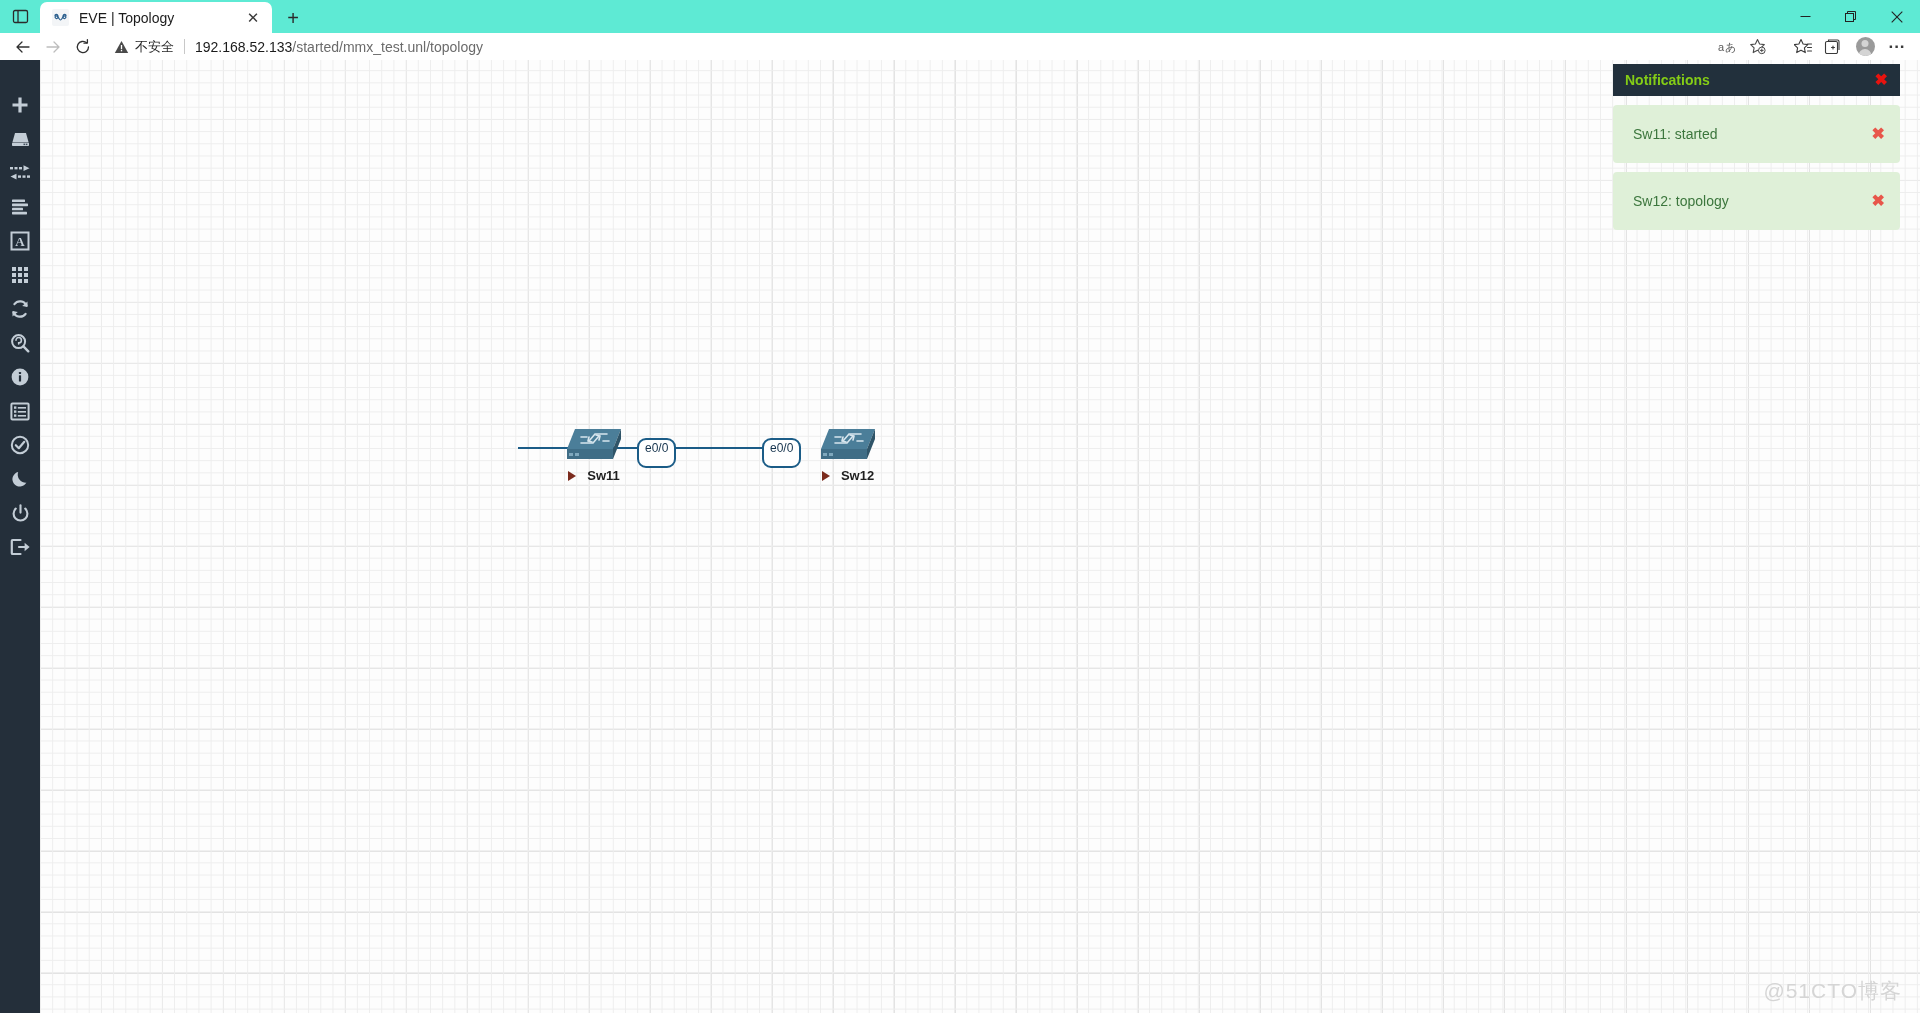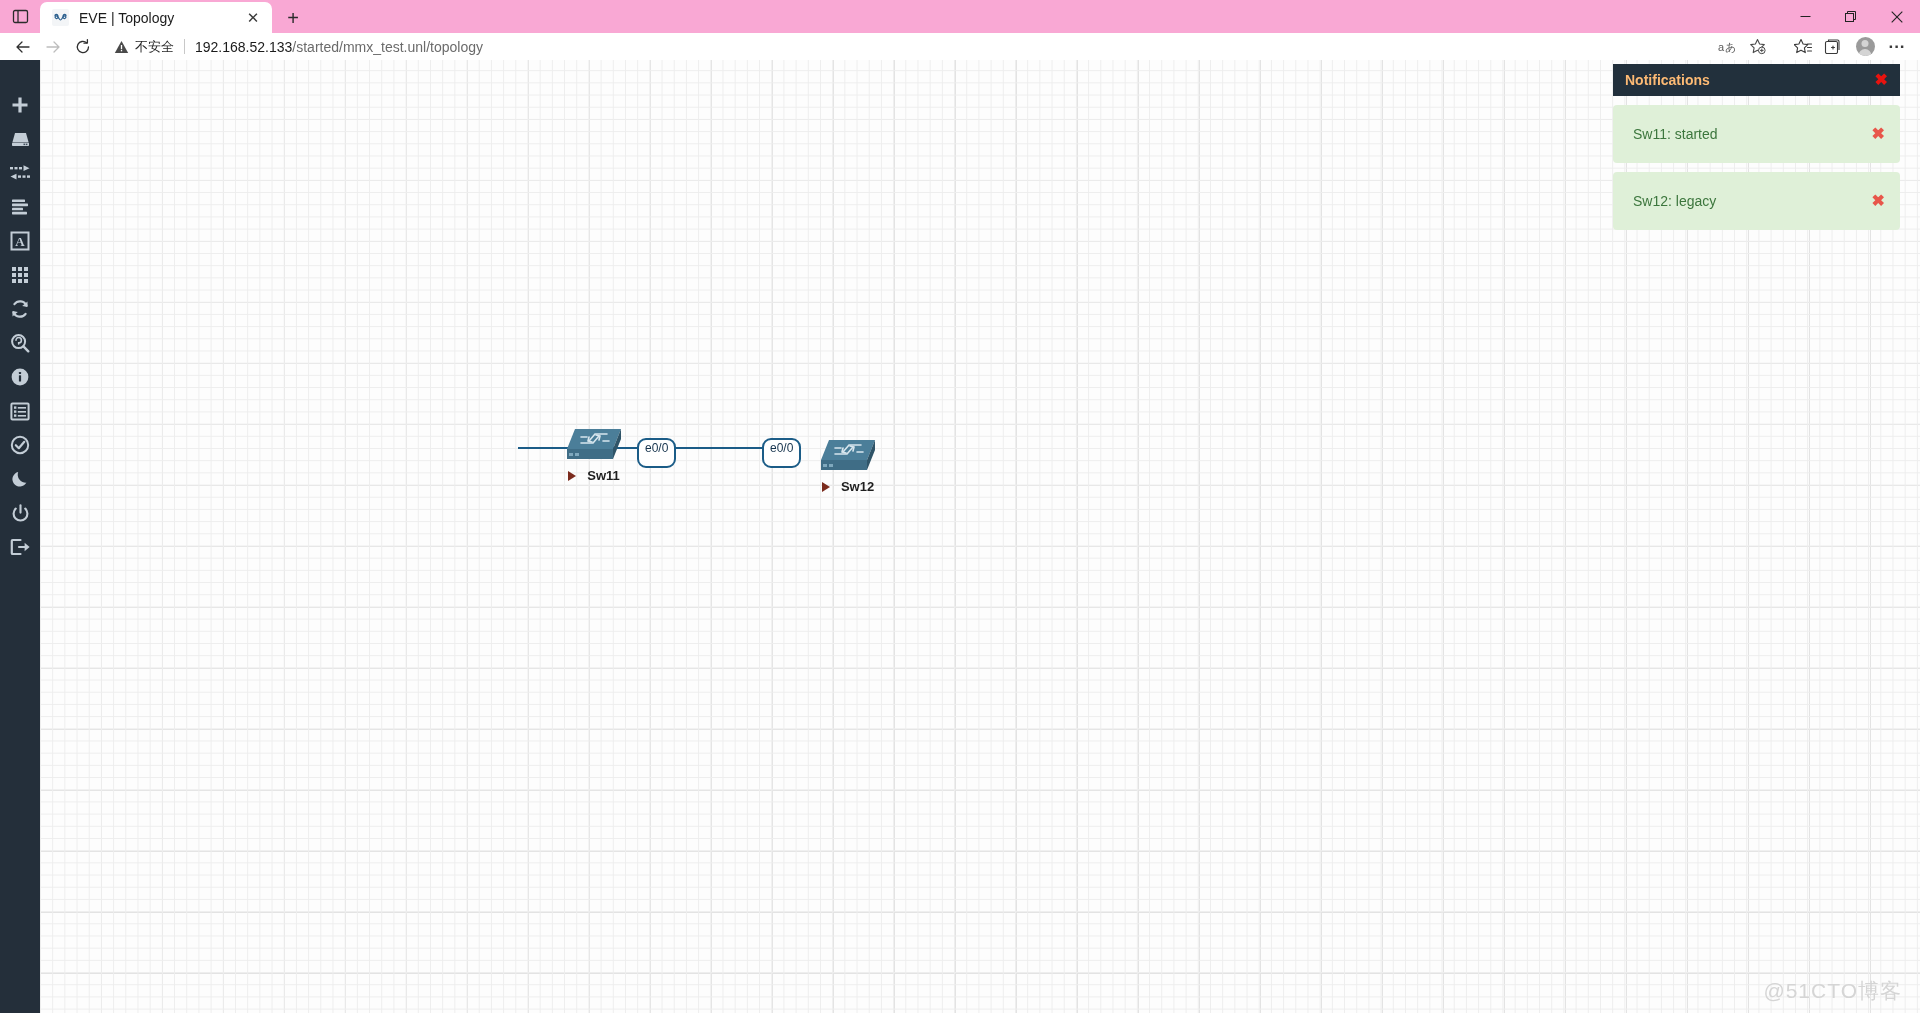--- a/index.html
+++ b/index.html
@@ -8,21 +8,21 @@
     font-family: "Liberation Sans", sans-serif;
     overflow: hidden;
     background: #ffffff;
   }
 
   
   .browser { width: 1920px; height: 1013px; position: relative; }
 
   .titlebar {
     height: 33px;
-    background: #f9a8d4;
+    background: #5eead4;
     display: flex;
     align-items: flex-end;
     position: relative;
   }
   .tb-left-icon {
     width: 40px; height: 33px;
     display: flex; align-items: center; justify-content: center;
   }
   .tb-left-icon svg { display: block; }
 
@@ -229,21 +229,21 @@
     width: 287px;
   }
   .notif-header {
     height: 32px;
     background: #22303c;
     display: flex;
     align-items: center;
     padding: 0 12px;
   }
   .notif-header-title {
-    color: #fdba74;
+    color: #84cc16;
     font-size: 14px;
     font-weight: bold;
     flex: 1 1 auto;
   }
   .notif-header-close {
     color: #e8130f;
     font-size: 16px;
     font-weight: bold;
     line-height: 1;
   }
@@ -410,21 +410,21 @@
             </g>
             <rect x="6" y="28" width="4" height="3" fill="#7fa8bd"></rect>
             <rect x="12" y="28" width="4" height="3" fill="#7fa8bd"></rect>
           </svg>
           <div class="node-label">
             <span class="play-tri"></span>
             <span>Sw11</span>
           </div>
         </div>
 
-        <div class="node" style="left:770px; top:376px;text-align:center;">
+        <div class="node" style="left:770px; top:365px;text-align:center;">
           <svg class="node-icon" viewBox="0 0 62 42">
             <polygon points="12,4 58,4 50,24 4,24" fill="#4b7e99"></polygon>
             <polygon points="4,24 50,24 50,34 4,34" fill="#3f6d86"></polygon>
             <polygon points="50,24 58,4 58,14 50,34" fill="#2f5468"></polygon>
             <g stroke="#d8e6ee" stroke-width="1.6" fill="none" stroke-linecap="round">
               <path d="M18 18 H30 L36 11"></path>
                 <path d="M33 10 L37 11 L36 15"></path>
               <path d="M44 9 H32 L26 16"></path>
                 <path d="M29 17 L25 16 L26 12"></path>
               <path d="M18 12 H24"></path>
@@ -585,19 +585,19 @@
         <span class="notif-header-title">Notifications</span>
         <span class="notif-header-close">✖</span>
       </div>
 
       <div class="notif-card">
         <span class="notif-text">Sw11: started</span>
         <span class="notif-close">✖</span>
       </div>
 
       <div class="notif-card">
-        <span class="notif-text">Sw12: legacy</span>
+        <span class="notif-text">Sw12: topology</span>
         <span class="notif-close">✖</span>
       </div>
     </div>
 
   </div>
 </div>
 
 </body></html>

